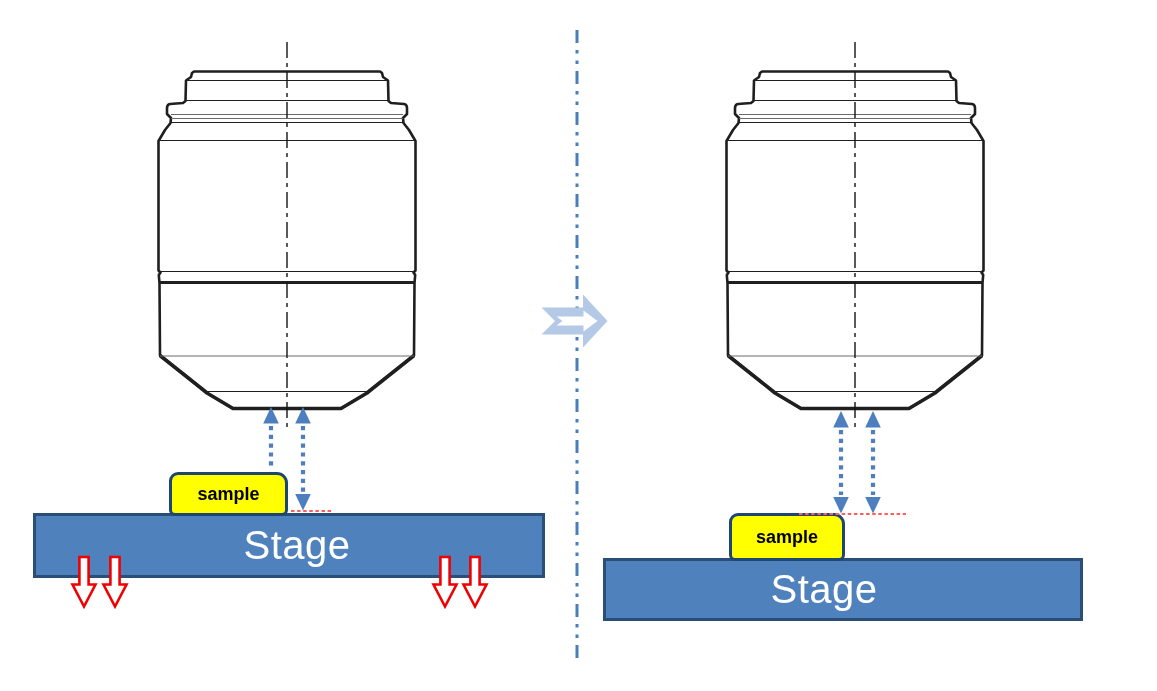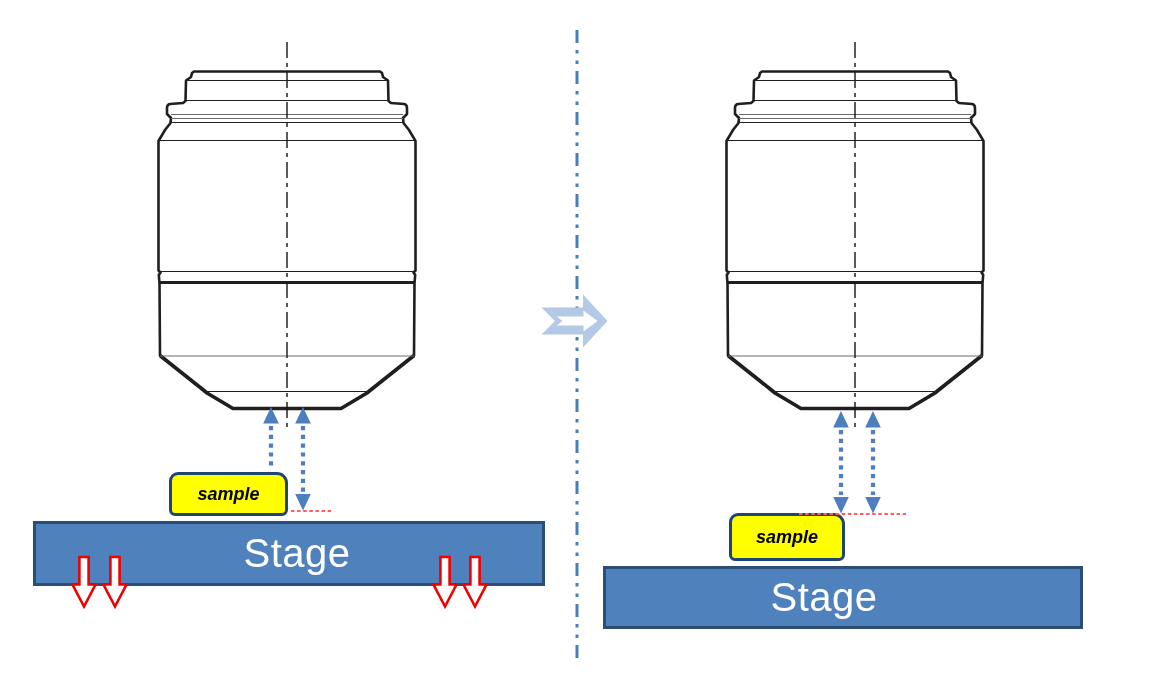--- a/index.html
+++ b/index.html
@@ -8,34 +8,34 @@
     position:relative;width:1157px;height:691px;overflow:hidden;
     background:var(--background,#fff);
     font-family:"Liberation Sans",sans-serif;
   }
   .stage{
     position:absolute;z-index:1;
     background:var(--stage-fill);
     border:3px solid var(--stage-border);
     color:var(--stage-text);
     display:flex;align-items:center;justify-content:center;
-    font-size:40px;letter-spacing:.5px;margin-top:8px;
+    font-size:40px;letter-spacing:.5px;
   }
   .stage-left{left:33px;top:513px;width:512px;height:65px;}
   .stage-left span{margin-left:16px;}
   .stage-right{left:603px;top:558px;width:480px;height:63px;}
   .stage-right span{margin-right:38px;}
   .sample{
     position:absolute;z-index:2;
     background:var(--sample-fill);
     border:3px solid var(--sample-border);
     border-radius:9px 11px 6px 6px;
     color:var(--sample-text);
     font-weight:bold;font-size:18px;
-    display:flex;align-items:center;justify-content:center;font-style:italic;
+    display:flex;align-items:center;justify-content:center;
   }
   .sample-left{left:169px;top:472px;width:119px;height:44px;}
   .sample-right{left:729px;top:513px;width:116px;height:48px;}
   svg.overlay{position:absolute;left:0;top:0;z-index:3;pointer-events:none;}
 
   .obj-outline{fill:#fff;stroke:var(--drawing-line);stroke-width:2.6;stroke-linejoin:round;}
   .obj-heavy{fill:none;stroke:var(--drawing-line);stroke-width:3.6;stroke-linejoin:round;}
   .obj-line{fill:none;stroke:var(--drawing-line);stroke-width:1.2;}
   .obj-line-thick{fill:none;stroke:var(--drawing-line);stroke-width:3.2;}
   .obj-line-faint{fill:none;stroke:#6a6a6a;stroke-width:1;}

